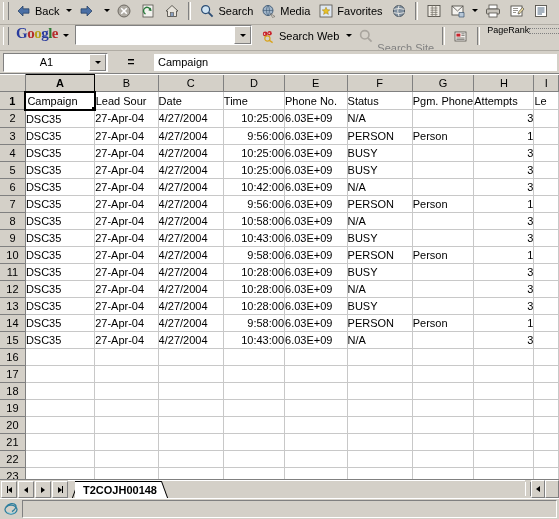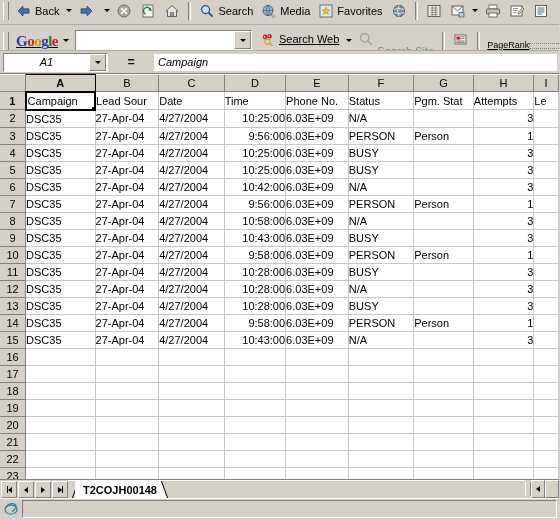--- a/index.html
+++ b/index.html
@@ -91,25 +91,24 @@
     border-right: 3px solid transparent;
     border-top: 3px solid #000;
   }
   .icn { width: 16px; height: 16px; display:block; flex:0 0 auto;}
 
   
   .g-toolbar {
     height: 25px;
     background: #d4d0c8;
     display: flex;
-    align-items: flex-end;
+    align-items: flex-start;
     border-bottom: 1px solid #b0aca4;
     flex: 0 0 auto;
     overflow: hidden;
-    text-decoration: underline;
   }
   .g-logo {
     font-family: "Liberation Serif", serif;
     font-size: 15px;
     font-weight: bold;
     letter-spacing: -0.5px;
     padding: 0 2px 0 4px;
     white-space: nowrap;
   }
   .g-logo .b { color: #2a3c9e; }
@@ -160,21 +159,20 @@
   }
 
   
   .formula-bar {
     height: 22px;
     background: #d4d0c8;
     display: flex;
     align-items: center;
     flex: 0 0 auto;
     border-bottom: 1px solid #808080;
-    font-style: italic;
   }
   .namebox {
     width: 103px;
     height: 17px;
     margin-left: 3px;
     background: #ffffff;
     display: flex;
     align-items: center;
     flex: 0 0 auto;
   }
@@ -302,21 +300,21 @@
     margin: 1px 0 0 1px;
     flex: 0 0 auto;
   }
   .tri { width: 0; height: 0; }
   .tri.left  { border-top:3px solid transparent; border-bottom:3px solid transparent; border-right:4px solid #000; }
   .tri.right { border-top:3px solid transparent; border-bottom:3px solid transparent; border-left:4px solid #000; }
   .navbtn .stop { width:1px; height:7px; background:#000; }
   .tabs {
     flex: 1 1 auto;
     display: flex;
-    align-items: flex-end;
+    align-items: center;
     position: relative;
     overflow: hidden;
     background: #d4d0c8;
     border-top: 1px solid #ffffff;
   }
   .tab-active {
     height: 17px;
     background: #ffffff;
     font-size: 11px;
     font-weight: bold;
@@ -615,21 +613,21 @@
       </thead>
       <tbody id="sheet-body">
           <tr>
             <td class="rowhdr sel">1</td>
             <td class="cell a1sel">Campaign<span class="fillhandle"></span></td>
             <td class="cell">Lead Sour</td>
             <td class="cell">Date</td>
             <td class="cell">Time</td>
             <td class="cell">Phone No.</td>
             <td class="cell">Status</td>
-            <td class="cell">Pgm. Stat</td>
+            <td class="cell">Pgm. Phone</td>
             <td class="cell">Attempts</td>
             <td class="cell">Le</td>
           </tr>
           <tr>
             <td class="rowhdr">2</td>
             <td class="cell">DSC35</td>
             <td class="cell">27-Apr-04</td>
             <td class="cell">4/27/2004</td>
             <td class="cell num">10:25:00</td>
             <td class="cell">6.03E+09</td>

